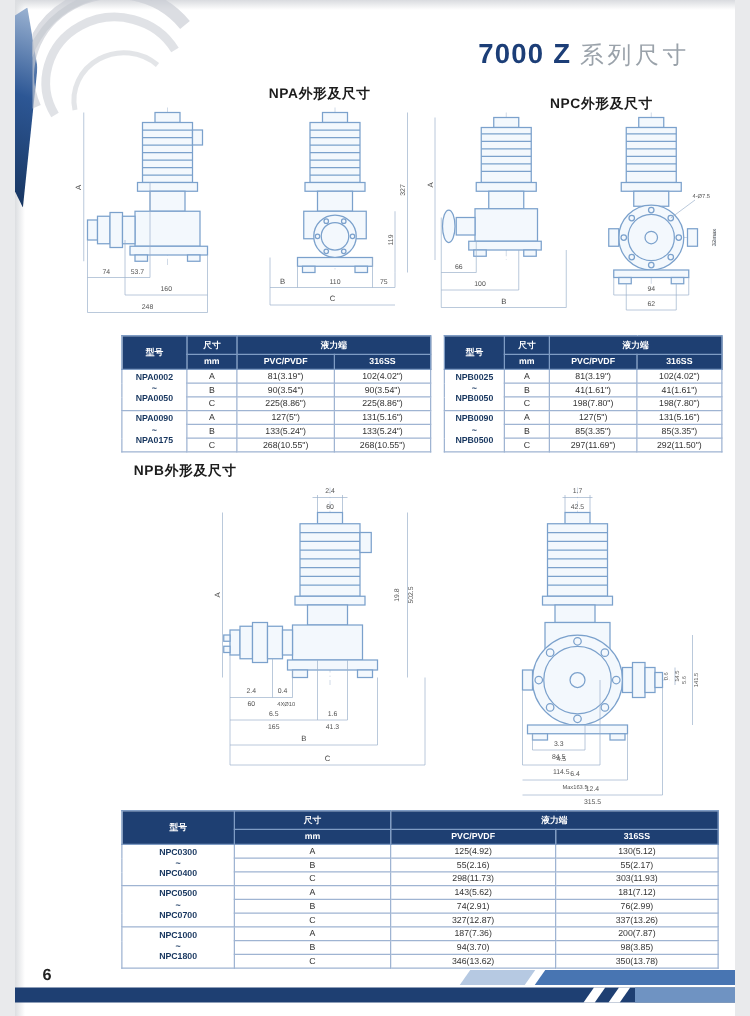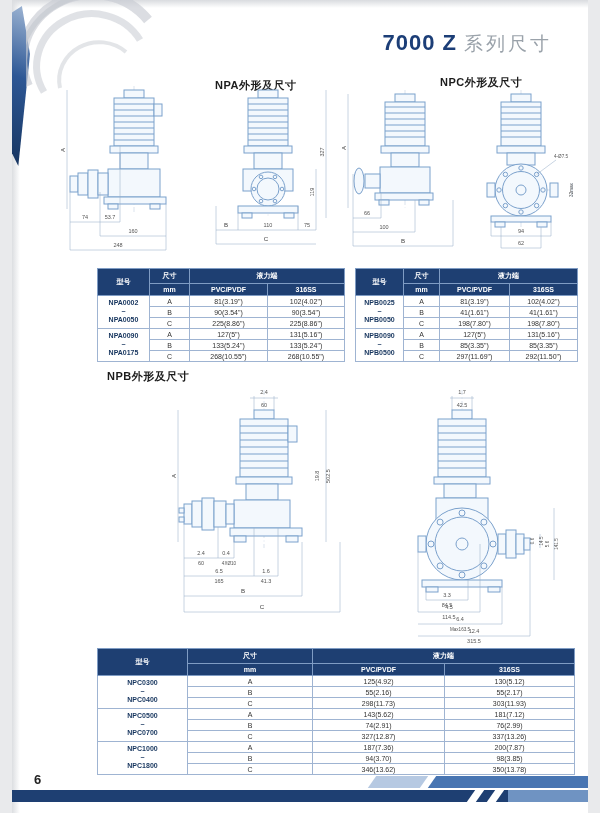--- a/index.html
+++ b/index.html
@@ -17,21 +17,21 @@
     clip-path:polygon(0 4%,55% 0,100% 30%,35% 100%,0 92%); }
   .swirl { position:absolute; left:14px; top:-6px; }
 
   
   .title { position:absolute; top:30px; right:36px; white-space:nowrap; }
   .title .bold { font-size:22px; font-weight:bold; color:#1c3e77; letter-spacing:1px; }
   .title .rest { font-size:19px; color:#9aa2aa; margin-left:7px; letter-spacing:3px; }
 
   
   .sec-h { position:absolute; font-size:11px; font-weight:bold; color:#1c1c1c; letter-spacing:.5px; }
-  .h-npa { left:203px; top:78px; }
+  .h-npa { left:203px; top:67px; }
   .h-npb { left:428px; top:75px; }
   .h-npc { left:95px; top:369px; }
 
   
   svg.draw { position:absolute; overflow:visible; }
   svg.draw .s  { fill:none; stroke:#7ba1cc; stroke-width:1; }
   svg.draw .sf { fill:#f3f8fd; stroke:#7ba1cc; stroke-width:1; }
   svg.draw .dim { fill:none; stroke:#9bb0ca; stroke-width:.55; }
   svg.draw .cl  { fill:none; stroke:#b4c4d9; stroke-width:.5; stroke-dasharray:5 2.5 1 2.5; }
   svg.draw text { fill:#555; font-size:5.5px; text-anchor:middle; font-family:"Liberation Sans",sans-serif; }

